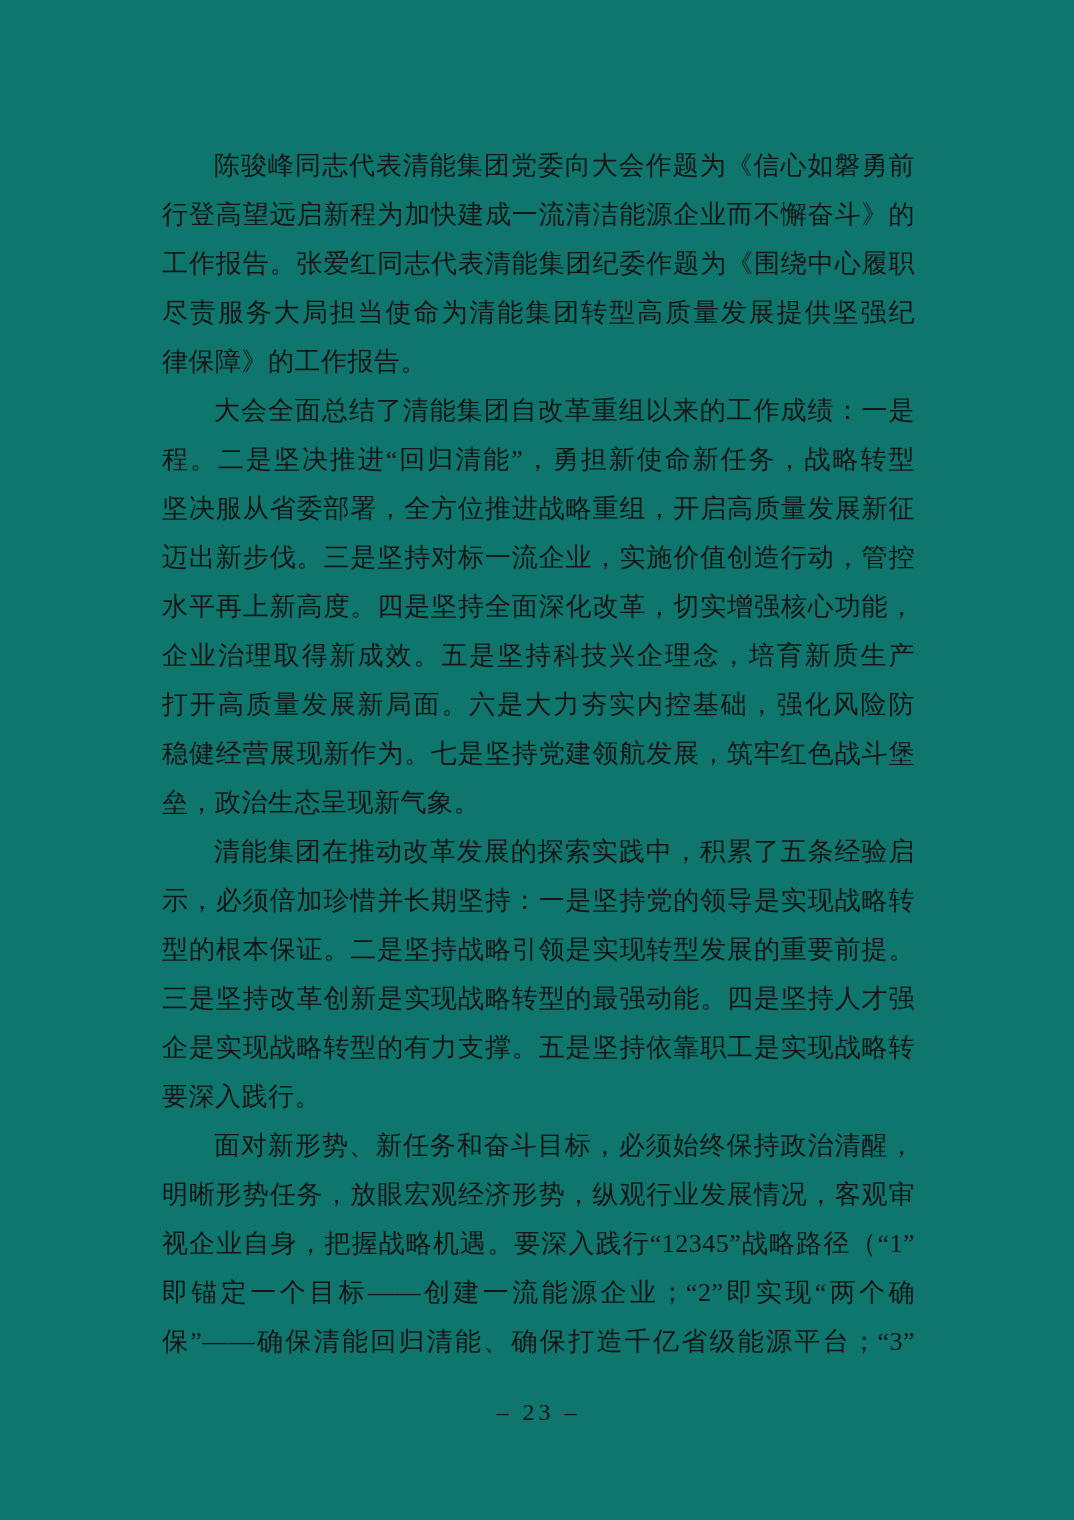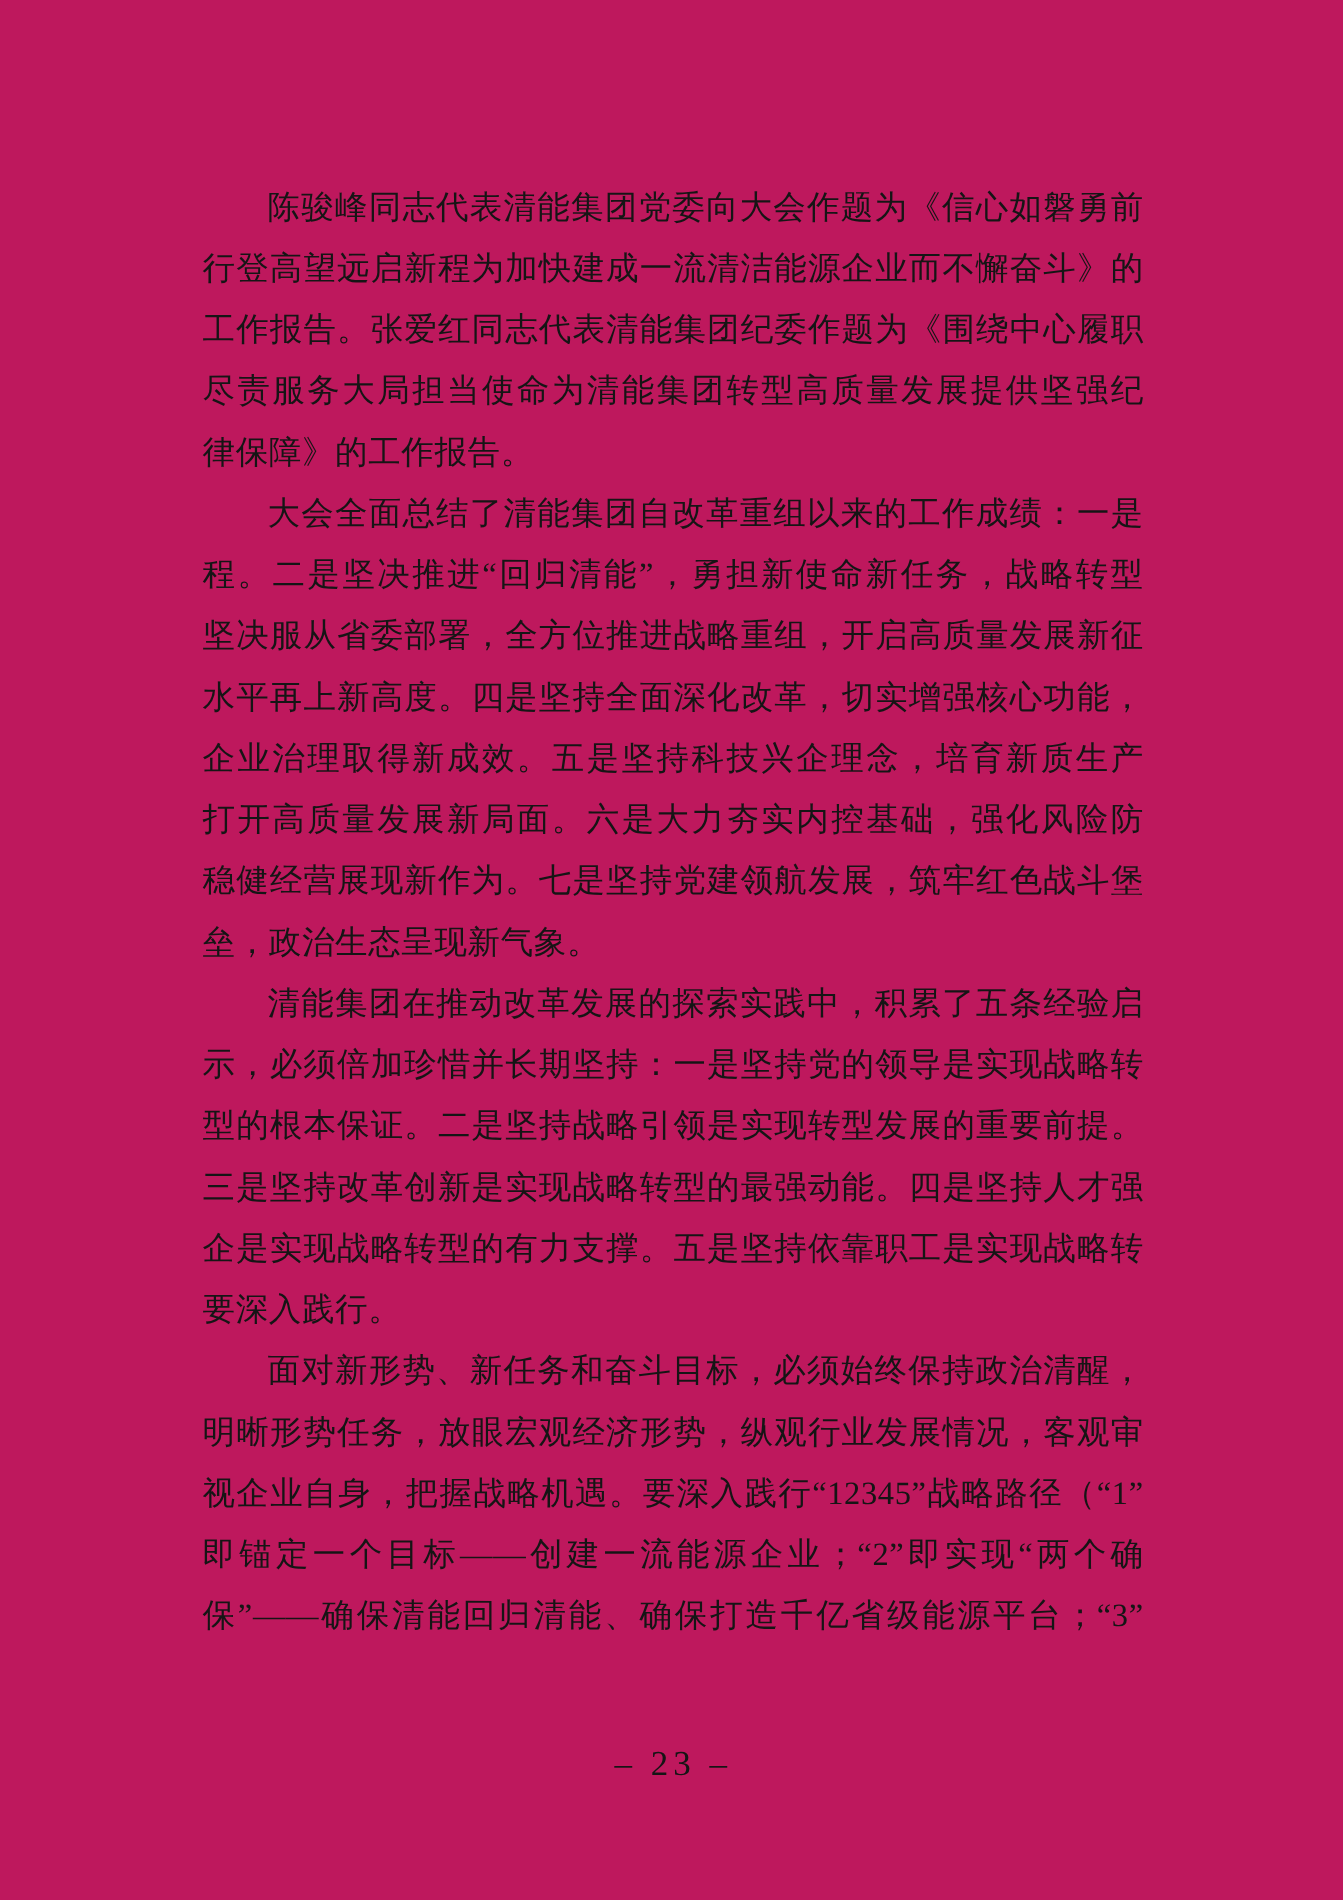--- a/index.html
+++ b/index.html
@@ -13,21 +13,21 @@
     position: relative;
     font-family: "Liberation Serif", serif;
     overflow: hidden;
   }
   .page {
     position: absolute;
     left: 0;
     top: 0;
     width: 1074px;
     height: 1520px;
-    background: #be185d;
+    background: #0f766e;
   }
   .content {
     position: absolute;
     left: 162px;
     top: 141px;
     width: 753px;
   }
   .paragraph {
     margin: 0;
     padding: 0;
@@ -51,21 +51,21 @@
   }
   .line.indent {
     text-indent: 2em;
   }
   .page-number {
     position: absolute;
     left: 162px;
     top: 1396px;
     width: 753px;
     text-align: center;
-    font-size: 28px;
+    font-size: 24px;
     line-height: 32px;
     color: #151515;
     letter-spacing: 4px;
   }
 </style>
 </head>
 <body>
 
 <div class="page">
   <div class="content" id="content-root">
@@ -73,20 +73,21 @@
         <div class="line indent full">陈骏峰同志代表清能集团党委向大会作题为《信心如磐勇前</div>
         <div class="line full">行登高望远启新程为加快建成一流清洁能源企业而不懈奋斗》的</div>
         <div class="line full">工作报告。张爱红同志代表清能集团纪委作题为《围绕中心履职</div>
         <div class="line full">尽责服务大局担当使命为清能集团转型高质量发展提供坚强纪</div>
         <div class="line lastline">律保障》的工作报告。</div>
       </div>
       <div class="paragraph">
         <div class="line indent full">大会全面总结了清能集团自改革重组以来的工作成绩：一是</div>
         <div class="line full">程。二是坚决推进“回归清能”，勇担新使命新任务，战略转型</div>
         <div class="line full">坚决服从省委部署，全方位推进战略重组，开启高质量发展新征</div>
+        <div class="line full">迈出新步伐。三是坚持对标一流企业，实施价值创造行动，管控</div>
         <div class="line full">水平再上新高度。四是坚持全面深化改革，切实增强核心功能，</div>
         <div class="line full">企业治理取得新成效。五是坚持科技兴企理念，培育新质生产力，</div>
         <div class="line full">打开高质量发展新局面。六是大力夯实内控基础，强化风险防控，</div>
         <div class="line full">稳健经营展现新作为。七是坚持党建领航发展，筑牢红色战斗堡</div>
         <div class="line lastline">垒，政治生态呈现新气象。</div>
       </div>
       <div class="paragraph">
         <div class="line indent full">清能集团在推动改革发展的探索实践中，积累了五条经验启</div>
         <div class="line full">示，必须倍加珍惜并长期坚持：一是坚持党的领导是实现战略转</div>
         <div class="line full">型的根本保证。二是坚持战略引领是实现转型发展的重要前提。</div>

